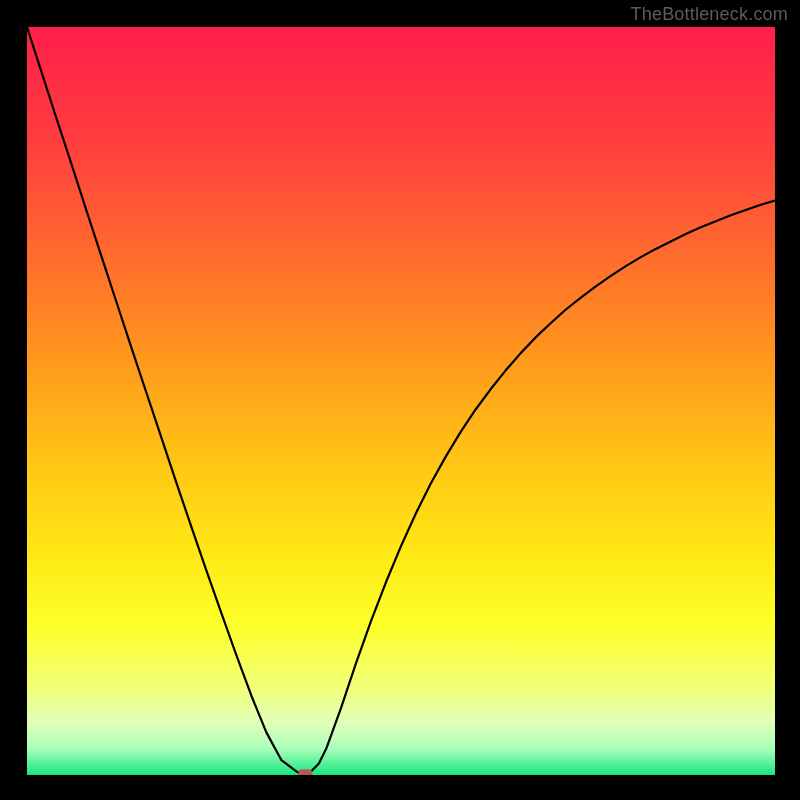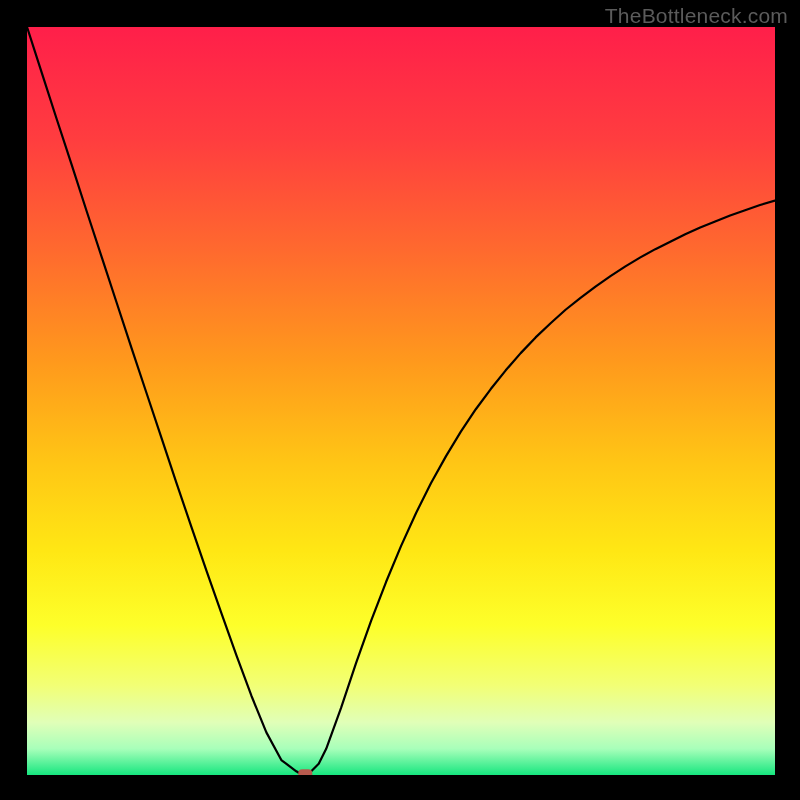--- a/index.html
+++ b/index.html
@@ -28,21 +28,21 @@
   .plot-area svg {
     display: block;
     width: 748px;
     height: 748px;
   }
   .attribution {
     position: absolute;
     top: 4px;
     right: 12px;
     color: #5b5b5b;
-    font-size: 21px;
+    font-size: 18px;
     font-weight: 400;
     letter-spacing: 0.2px;
     user-select: none;
   }
 </style>
 </head>
 <body>
 
 <div class="frame">
   <div class="plot-area">

